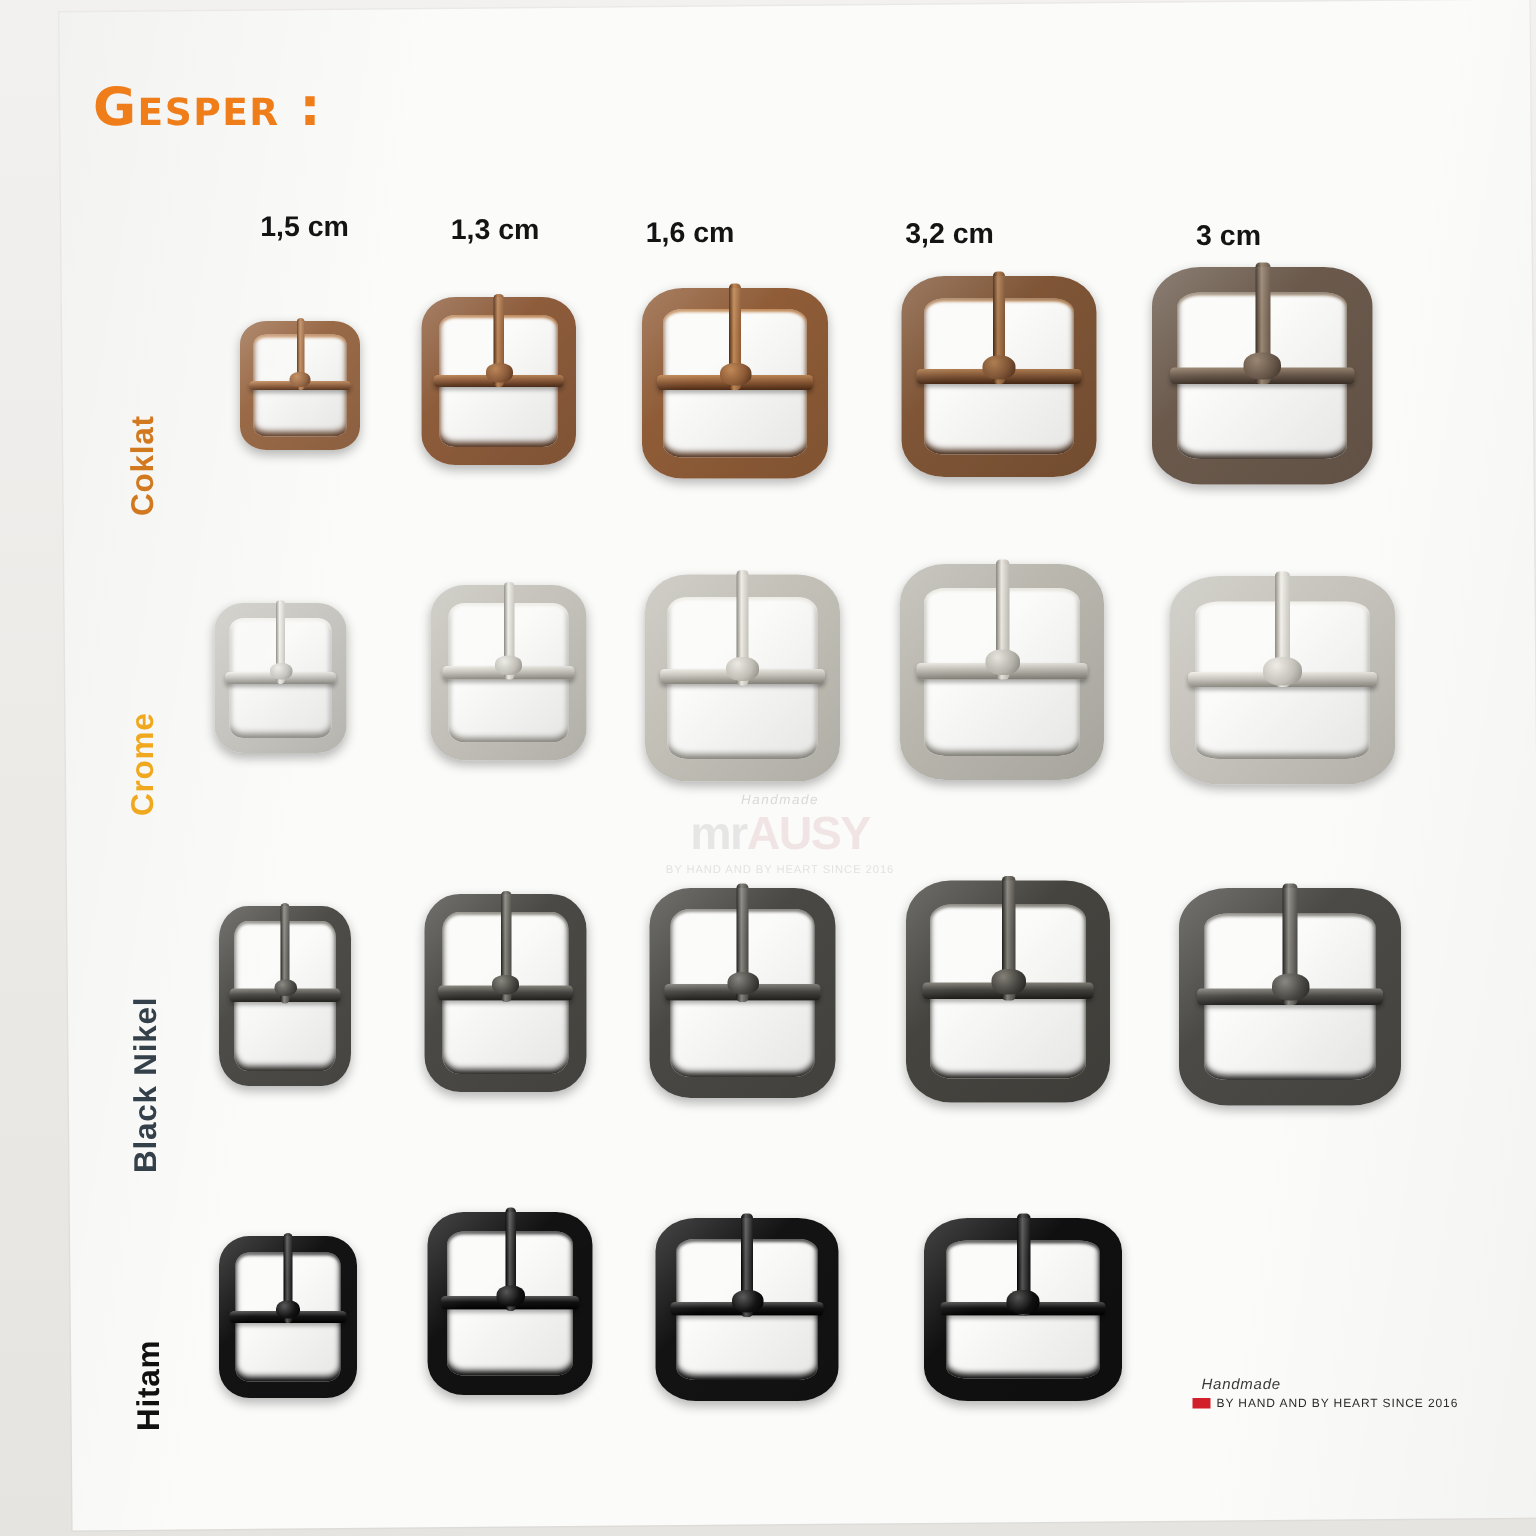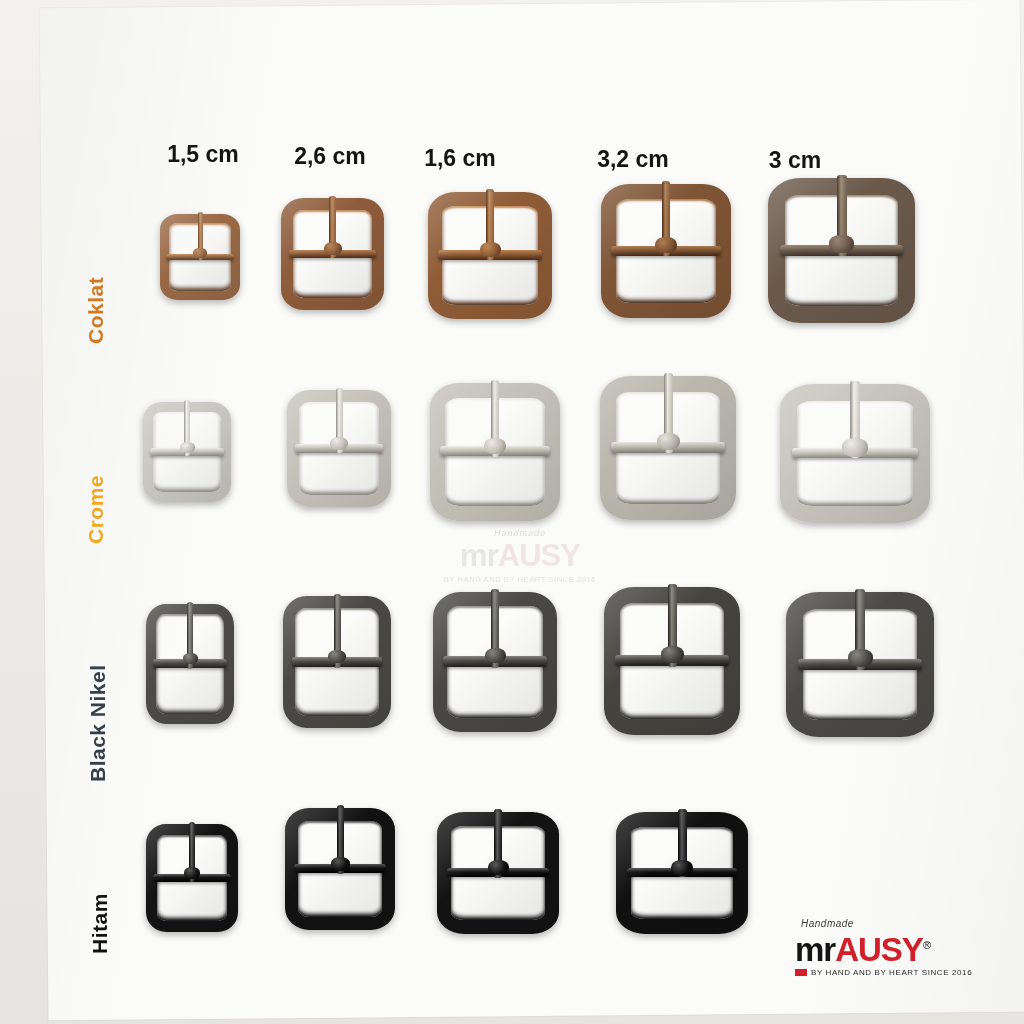--- a/index.html
+++ b/index.html
@@ -64,21 +64,21 @@
     top: 28px;
     width: 560px;
     font-size: 20.5px;
     font-weight: bold;
     line-height: 28px;
     color: #1c1c1c;
   }
   
   .size-label {
     position: absolute;
-    font-size: 23px;
+    font-size: 19px;
     font-weight: bold;
     color: #141414;
     text-align: center;
     width: 110px;
   }
   
   .row-label {
     position: absolute;
     font-size: 21px;
     font-weight: bold;
@@ -202,26 +202,27 @@
   }
 </style>
 </head>
 <body>
 
 <div id="board">
   <div class="sheet"></div>
 
   <div class="content">
 
+    <div class="title">Gesper :</div>
 
     <div class="size-label" style="left:148px;top:141px;">1,5 cm</div>
-    <div class="size-label" style="left:275px;top:143px;">2,6 cm</div>
+    <div class="size-label" style="left:275px;top:143px;">1,3 cm</div>
     <div class="size-label" style="left:405px;top:145px;">1,6 cm</div>
     <div class="size-label" style="left:578px;top:146px;">3,2 cm</div>
-    <div class="size-label" style="left:740px;top:147px;">3 cm</div>
+    <div class="size-label" style="left:764px;top:147px;">3 cm</div>
 
     <div class="row-label" style="left:108px;top:320px;color:#d2781f;">Coklat</div>
     <div class="row-label" style="left:108px;top:520px;color:#f0a81e;">Crome</div>
     <div class="row-label" style="left:110px;top:758px;color:#34404a;">Black Nikel</div>
     <div class="row-label" style="left:112px;top:930px;color:#111111;">Hitam</div>
 
     <div id="buckle-layer">
         <div class="buckle" style="left: 160px; top: 214px; width: 80px; height: 86px;">
           <div class="frame" style="border-width: 9px; border-color: rgb(154, 106, 71); box-shadow: rgb(199, 148, 104) 0px 2px 2px inset, rgb(94, 58, 34) 0px -3px 4px inset, rgba(0, 0, 0, 0.28) 0px 3px 7px;"></div>
           <div class="bar" style="height: 6px; background: linear-gradient(rgb(199, 148, 104) 0%, rgb(154, 106, 71) 45%, rgb(94, 58, 34) 100%); box-shadow: rgba(0, 0, 0, 0.3) 0px 2px 3px;"></div>
@@ -358,18 +359,17 @@
       </div>
 
     <div class="wm-center">
       <div class="wm-small">Handmade</div>
       <div class="wm-main"><span>mr</span><span class="red">AUSY</span></div>
       <div class="wm-tag">BY HAND AND BY HEART SINCE 2016</div>
     </div>
 
     <div class="logo">
       <div class="l-small">Handmade</div>
-      <div class="l-main"><span>mr</span><span class="red">AUSY</span><span class="reg">®</span></div>
       <div class="l-tag"><span class="l-bar"></span><span>BY HAND AND BY HEART SINCE 2016</span></div>
     </div>
 
   </div>
 </div>
 
 </body></html>

